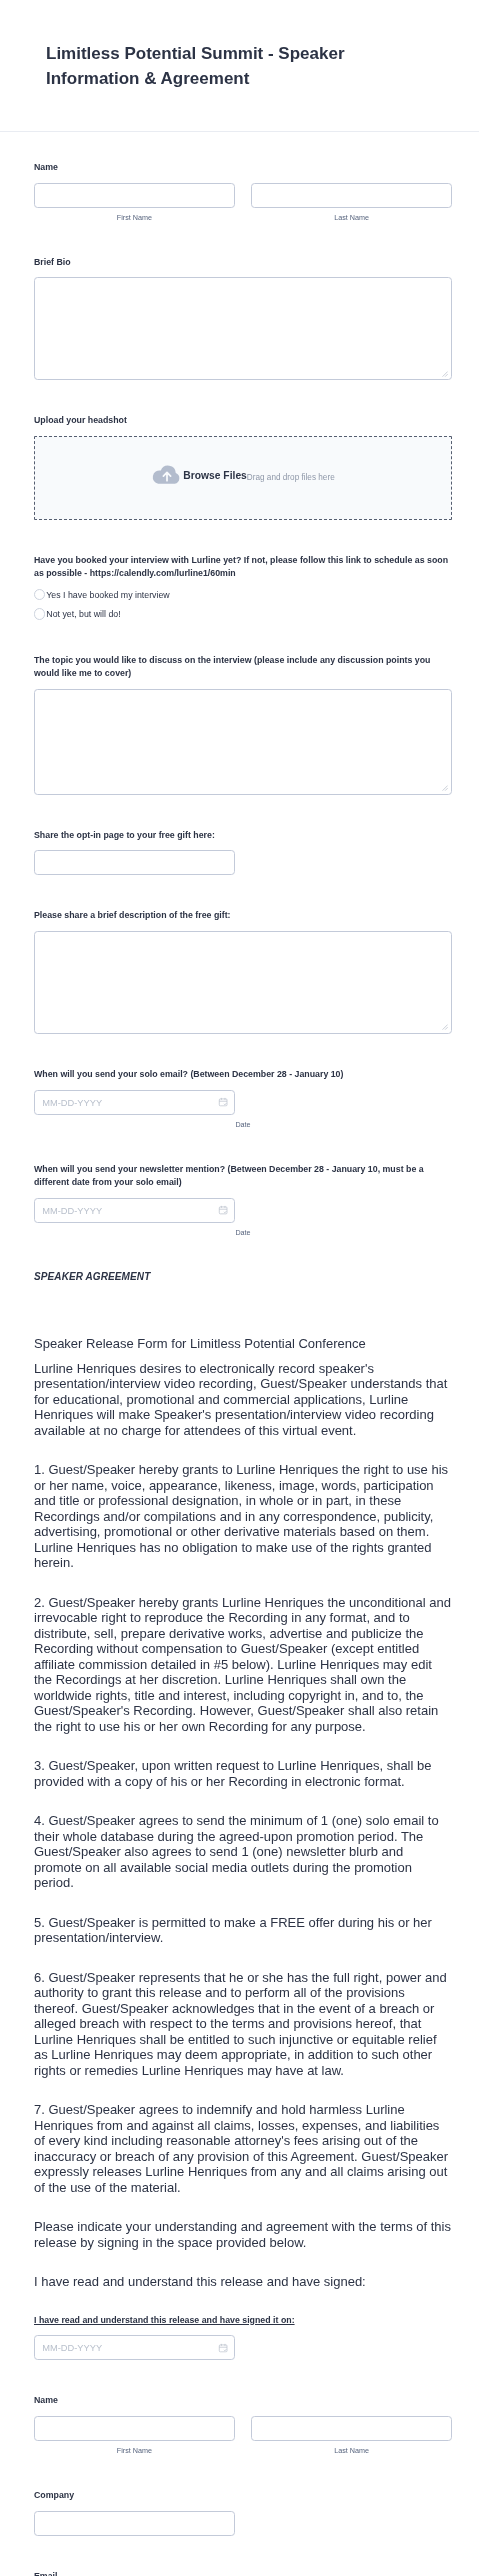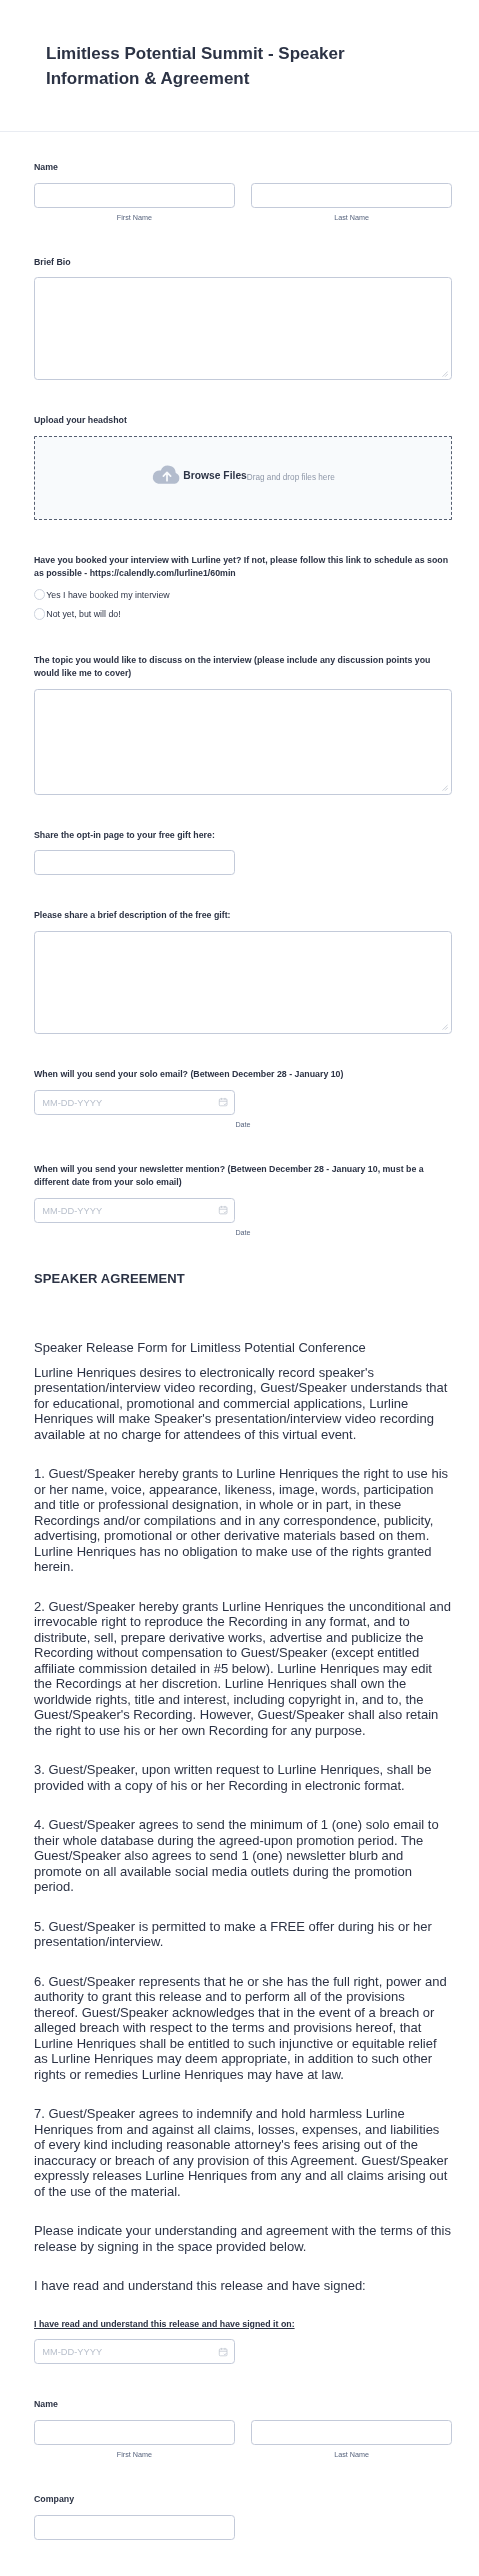--- a/index.html
+++ b/index.html
@@ -49,21 +49,21 @@
   .radio-circle {
     width:11.3px; height:11.3px; border-radius:50%; border:1px solid #cdd3de;
     background:#fff; box-sizing:border-box; flex:0 0 auto; cursor:pointer;
   }
   .radio-label { font-size:8.8px; color:#2c3345; }
 
   .date-wrap { position:relative; width:201px; }
   .date-wrap input.text { padding-right:23px; }
   .cal-icon { position:absolute; right:6.7px; top:50%; transform:translateY(-50%); cursor:pointer; line-height:0; }
 
-  .agreement-heading { font-size:13px; font-weight:700; color:#2c3345; margin:15.5px 0 54px 0; letter-spacing:0.1px; }
+  .agreement-heading { font-size:10px; font-weight:700; color:#2c3345; margin:15.5px 0 54px 0; letter-spacing:0.1px;font-style:italic; }
   .para { font-size:13px; line-height:15.5px; color:#2c3345; margin:0 0 24px 0; max-width:418px; font-weight:400; }
   .para.tight { margin-bottom:9.3px; }
   .q-signed { margin-top:14.4px;text-decoration:underline; }
 
   .sig-box {
     position:relative; width:201px; height:73px; box-sizing:border-box;
     border:0.5px solid #c3cad9; border-radius:4.1px; background:#fff; cursor:crosshair;
   }
 </style>
 </head>

